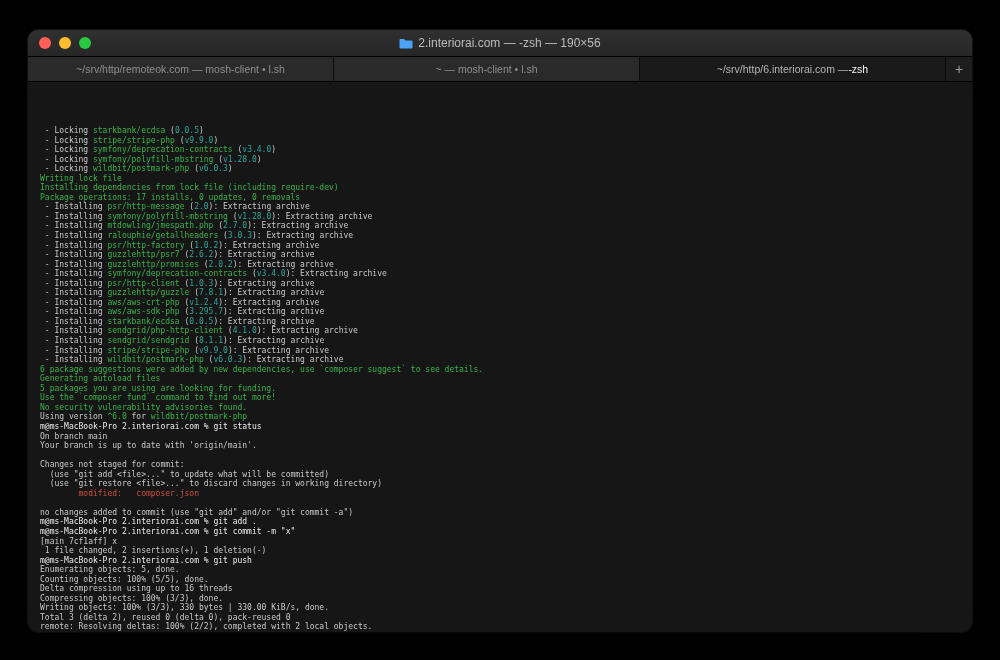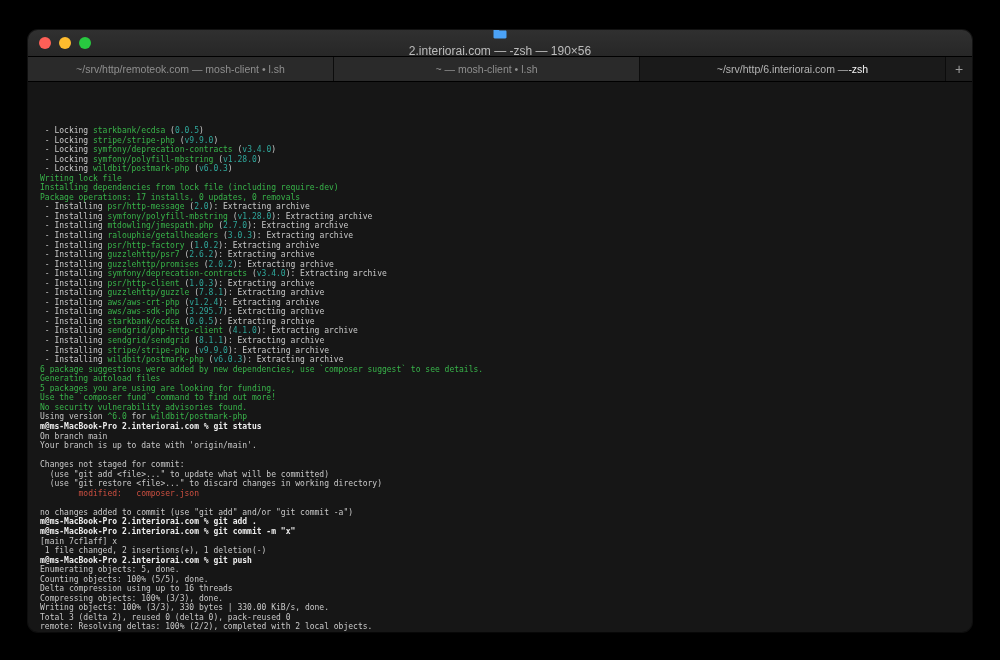--- a/index.html
+++ b/index.html
@@ -15,21 +15,21 @@
     border-bottom:1px solid #000;display:flex;align-items:center;position:relative;
   }
   .traffic{display:flex;gap:8px;padding-left:11px;z-index:2;}
   .light{width:12px;height:12px;border-radius:50%;}
   .light.red{background:#ff5f57;}
   .light.yellow{background:#febc2e;}
   .light.green{background:#28c840;}
   .titlewrap{
     position:absolute;left:0;right:0;top:0;bottom:0;
     display:flex;align-items:center;justify-content:center;gap:5px;
-    font:12px "Liberation Sans",sans-serif;color:#bcbcbc;pointer-events:none;flex-direction:column;
+    font:12px "Liberation Sans",sans-serif;color:#bcbcbc;pointer-events:none;
   }
   .tabbar{flex:0 0 24px;height:24px;display:flex;background:#202020;border-bottom:1px solid #000;}
   .tabs{display:flex;flex:1;min-width:0;text-align:center;}
   .tab{
     flex:1;min-width:0;display:flex;align-items:center;justify-content:center;
     font:10.5px "Liberation Sans",sans-serif;color:#8f8f8f;background:#2a2a2a;
     border-right:1px solid #0c0c0c;white-space:nowrap;overflow:hidden;
   }
   .tab.active{background:#1a1a1a;color:#b5b5b5;}
   .tab .tab-emph{color:#f3f3f3;font-weight:normal;margin-left:0;}
@@ -40,21 +40,21 @@
   .term{
     flex:1;padding:4px 20px 0 12px;
     font:8px/9.55px "DejaVu Sans Mono",monospace;
     color:#c9c9c9;white-space:pre;overflow:hidden;margin-top:40px;
   }
   .ln{height:9.55px;}
   .c-d{color:#c9c9c9;}
   .c-g{color:#38b44a;}
   .c-t{color:#2fa79b;}
   .c-r{color:#cc4f40;}
-  .c-b{color:#ededed;font-weight:bold;}
+  .c-b{color:#ededed;font-weight:normal;}
   .cursor{display:inline-block;width:4.9px;height:8.2px;background:#aeb1ac;vertical-align:-1.2px;}
 </style>
 </head>
 <body>
 
 <div class="stage">
   <div class="window">
 
     <div class="titlebar">
       <div class="traffic">

